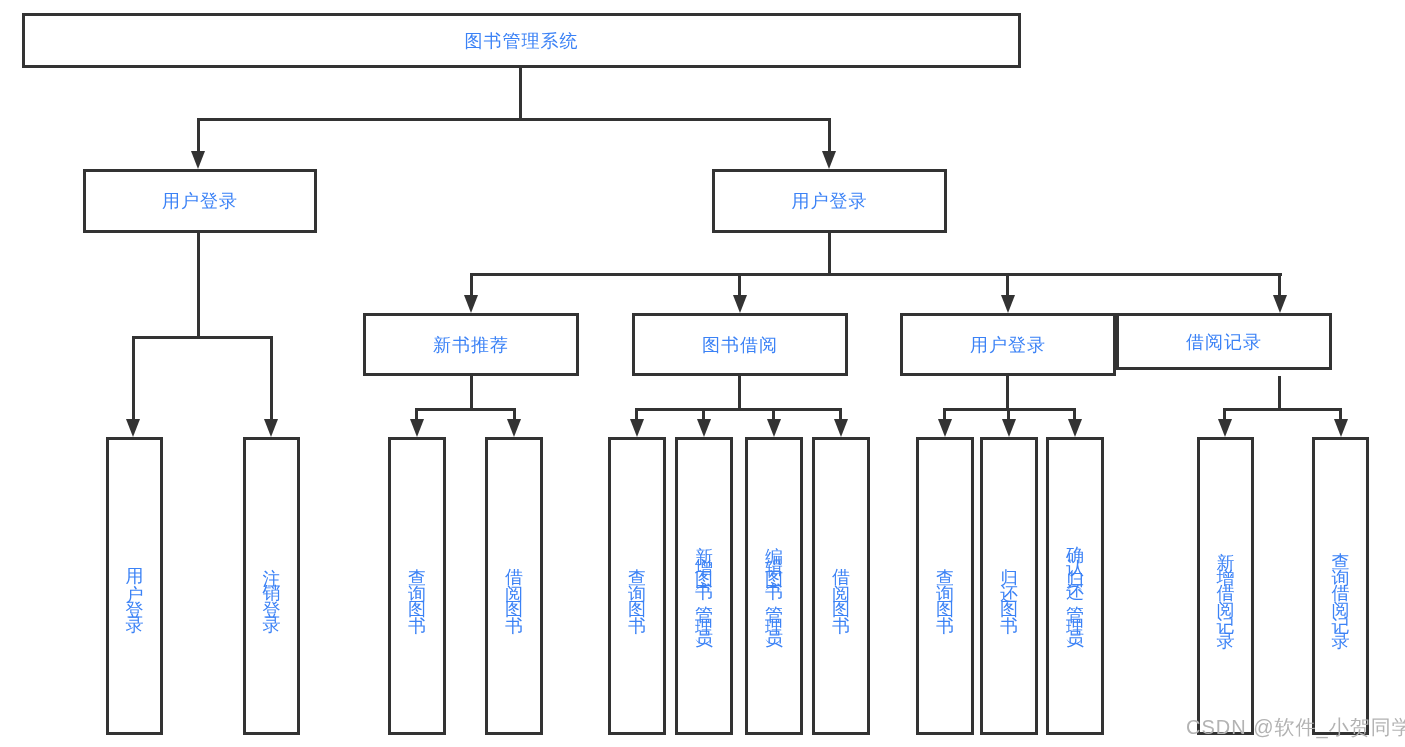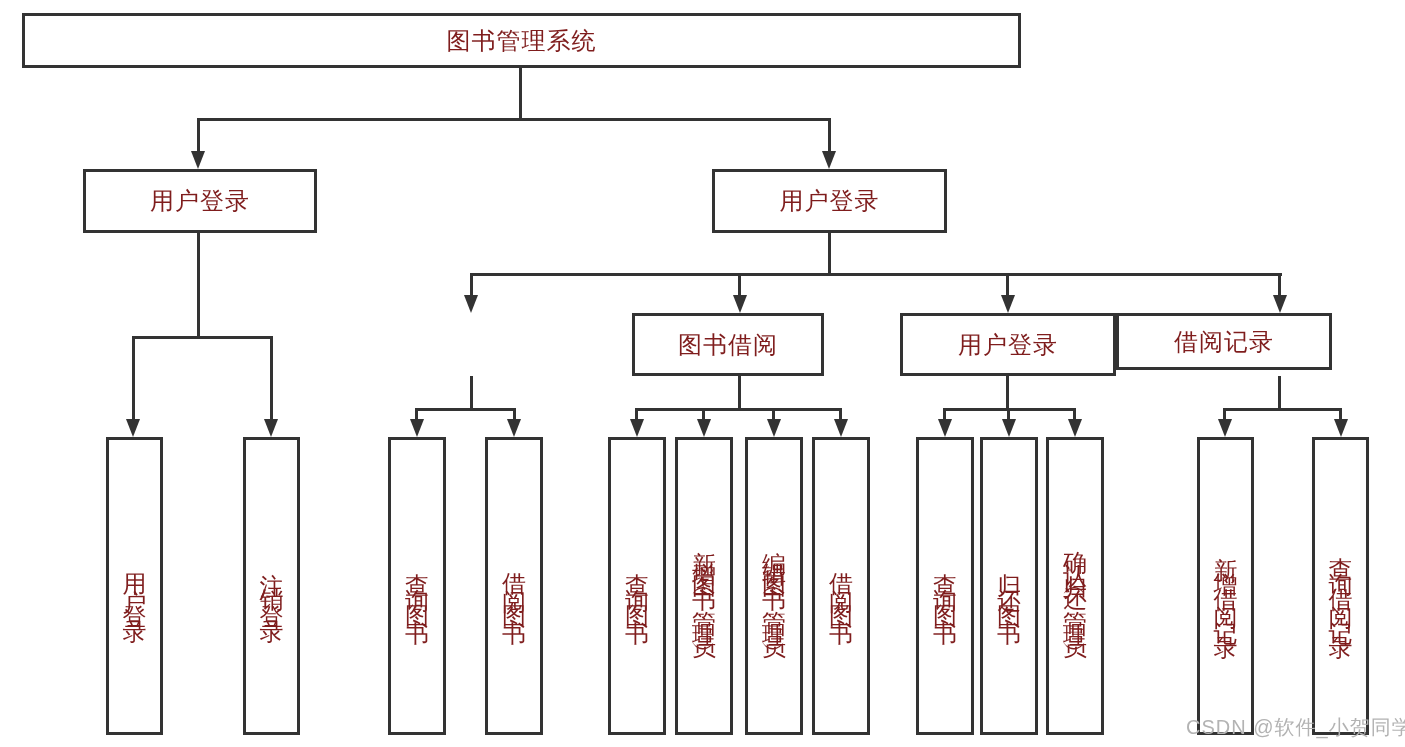--- a/index.html
+++ b/index.html
@@ -9,33 +9,33 @@
     background:#ffffff;
     font-family:"Liberation Sans","DejaVu Sans",sans-serif;
     overflow:hidden;
   }
   .box{
     position:absolute;
     background:#ffffff;
     border:3px solid #333333;
     box-sizing:border-box;
     display:flex;align-items:center;justify-content:center;
-    color:#7f1d1d;
-    font-size:24px;
+    color:#3b82f6;
+    font-size:18px;
     letter-spacing:1px;
     z-index:2;
   }
   
   .n-root{left:22px;top:13px;width:999px;height:55px;}
   
   .n-user{left:83px;top:169px;width:234px;height:64px;}
   .n-mgmt{left:712px;top:169px;width:235px;height:64px;}
   
   .n-new{left:363px;top:313px;width:216px;height:63px;}
-  .n-borrow{left:632px;top:313px;width:192px;height:63px;}
+  .n-borrow{left:632px;top:313px;width:216px;height:63px;}
   .n-current{left:900px;top:313px;width:216px;height:63px;}
   .n-record{left:1116px;top:313px;width:216px;height:57px;}
   
   .leaf{top:437px;height:298px;width:58px;}
   .l-a1{left:106px;width:57px;} .l-a2{left:243px;width:57px;}
   .l-b1{left:388px;} .l-b2{left:485px;}
   .l-c1{left:608px;} .l-c2{left:675px;} .l-c3{left:745px;} .l-c4{left:812px;}
   .l-d1{left:916px;} .l-d2{left:980px;} .l-d3{left:1046px;}
   .l-e1{left:1197px;width:57px;} .l-e2{left:1312px;width:57px;}
   .vt{
@@ -61,20 +61,21 @@
 </head>
 <body>
 
 <div class="canvas">
 
   <div class="box n-root">图书管理系统</div>
 
   <div class="box n-user">用户登录</div>
   <div class="box n-mgmt">用户登录</div>
 
+  <div class="box n-new">新书推荐</div>
   <div class="box n-borrow">图书借阅</div>
   <div class="box n-current">用户登录</div>
   <div class="box n-record">借阅记录</div>
 
   <div class="box leaf l-a1">
       <span class="vt">用户登录</span>
     </div>
   <div class="box leaf l-a2">
       <span class="vt">注销登录</span>
     </div>

